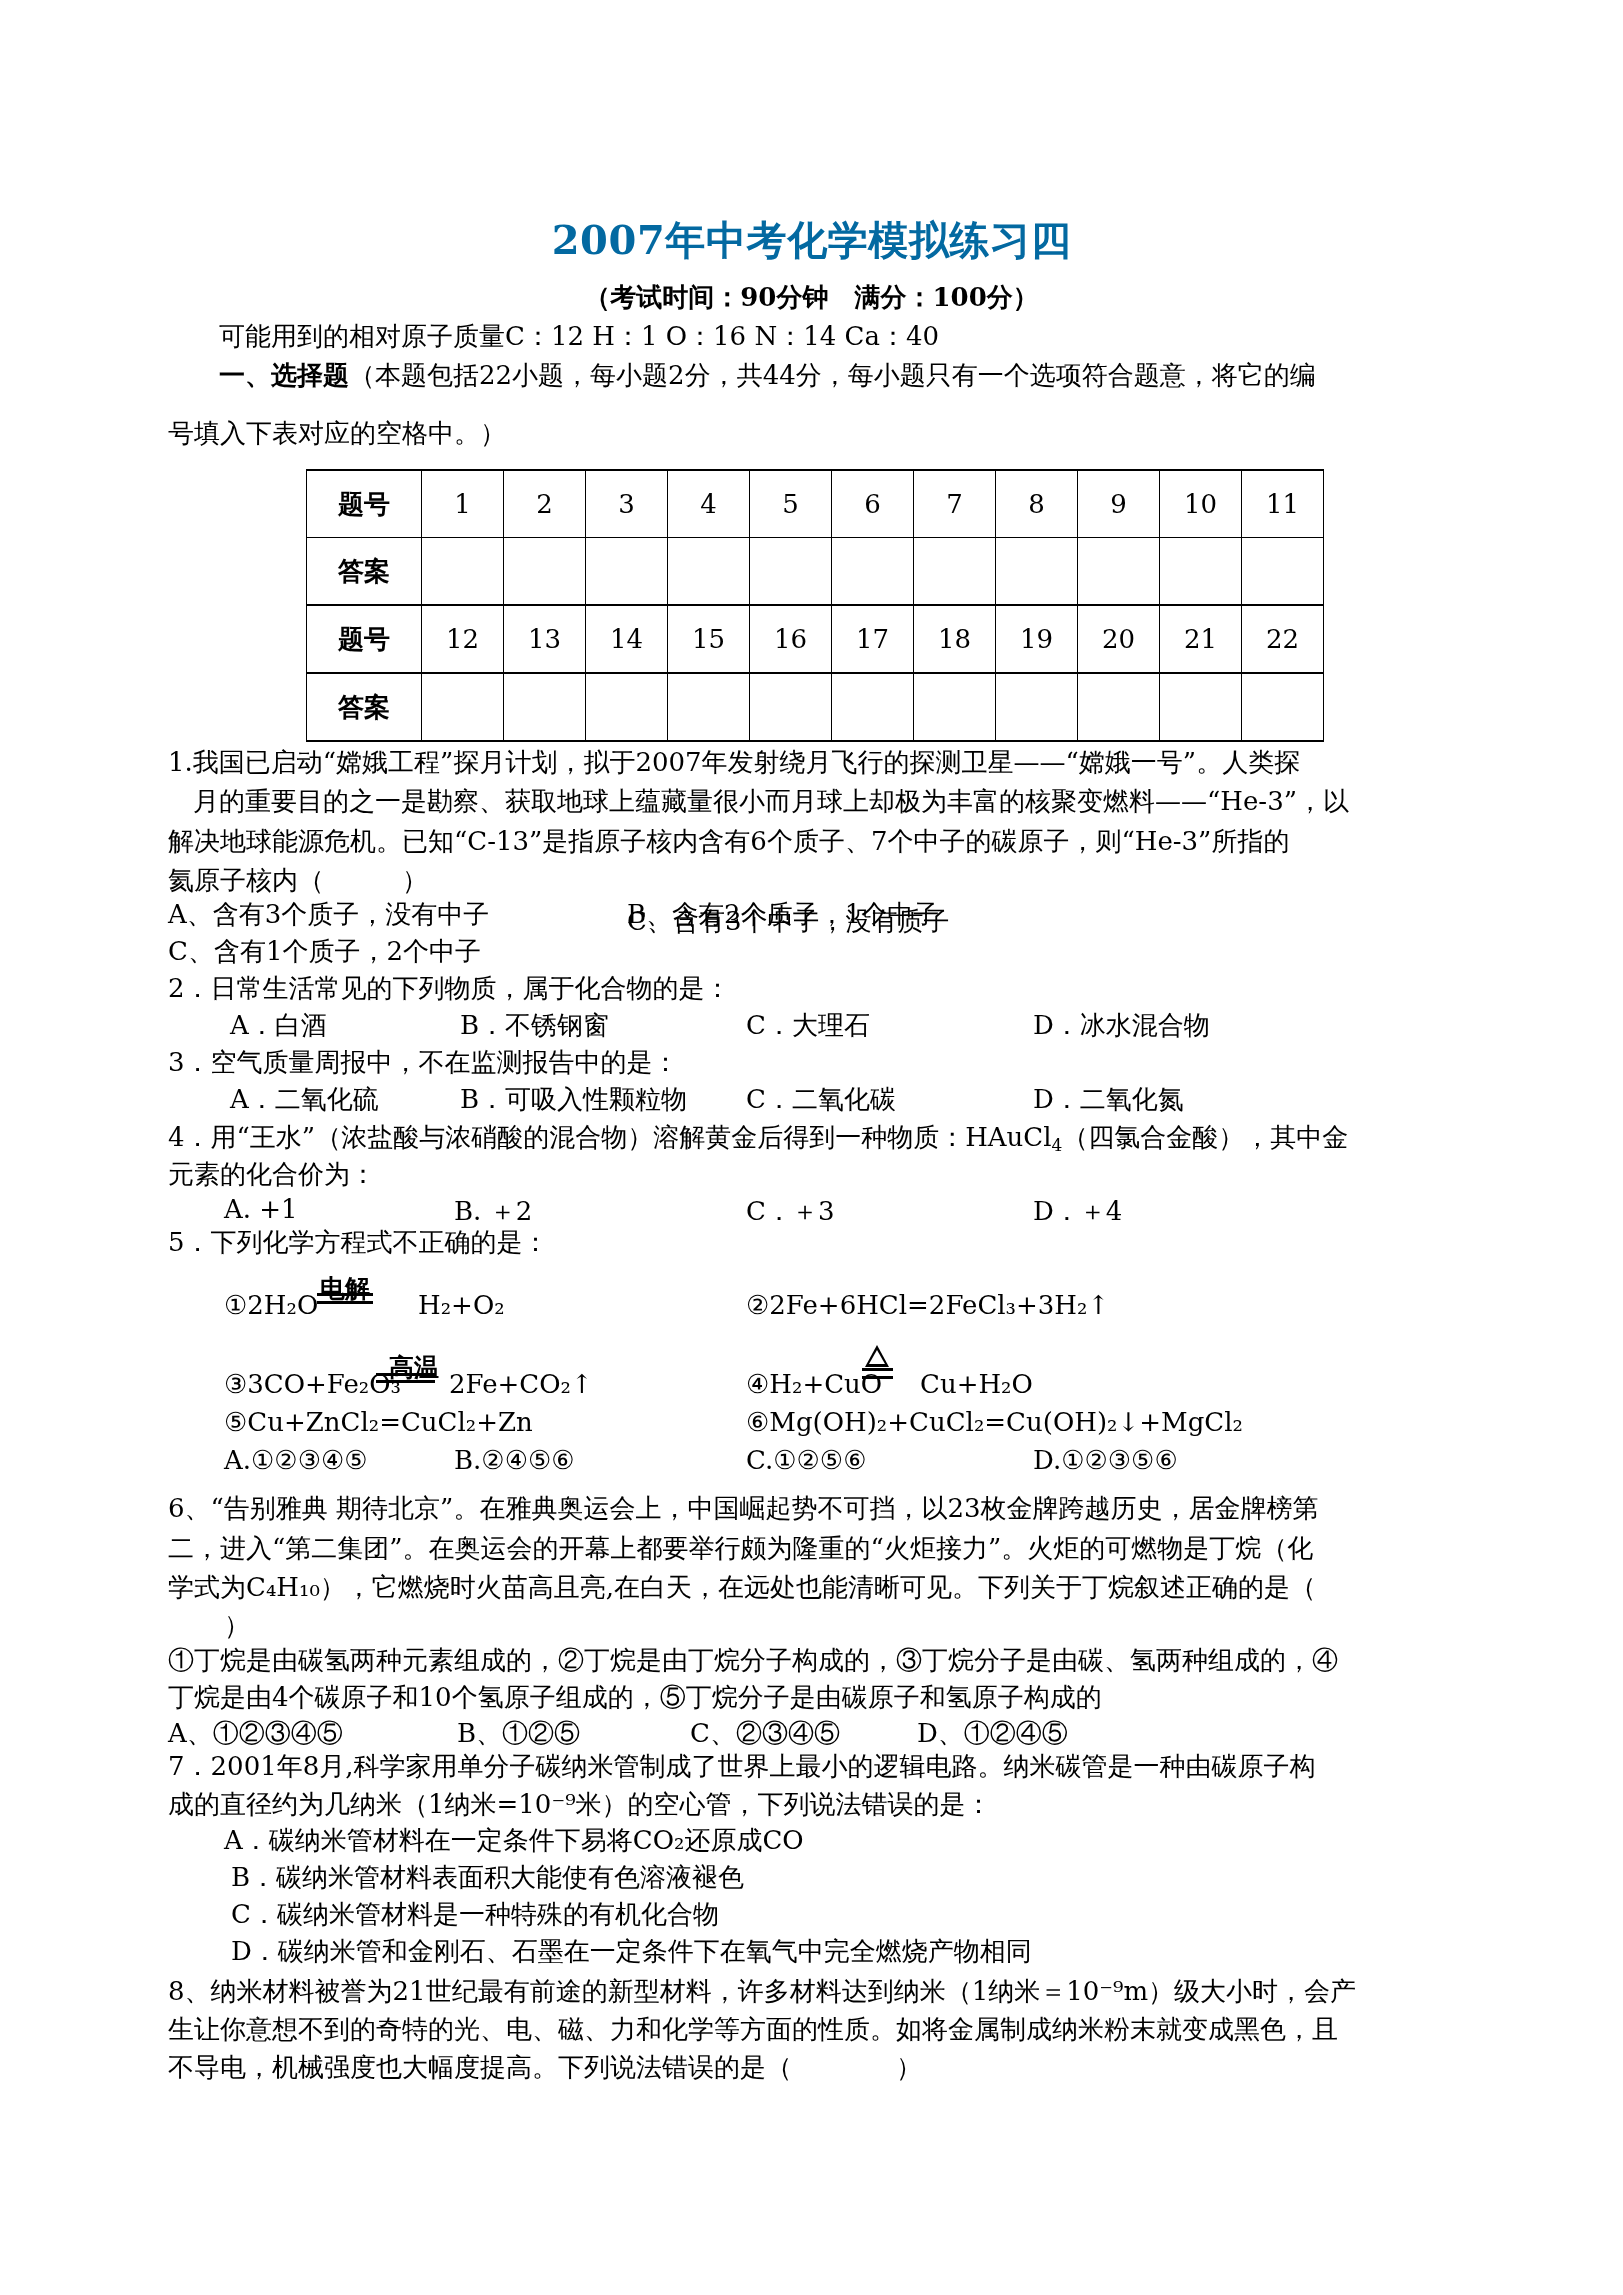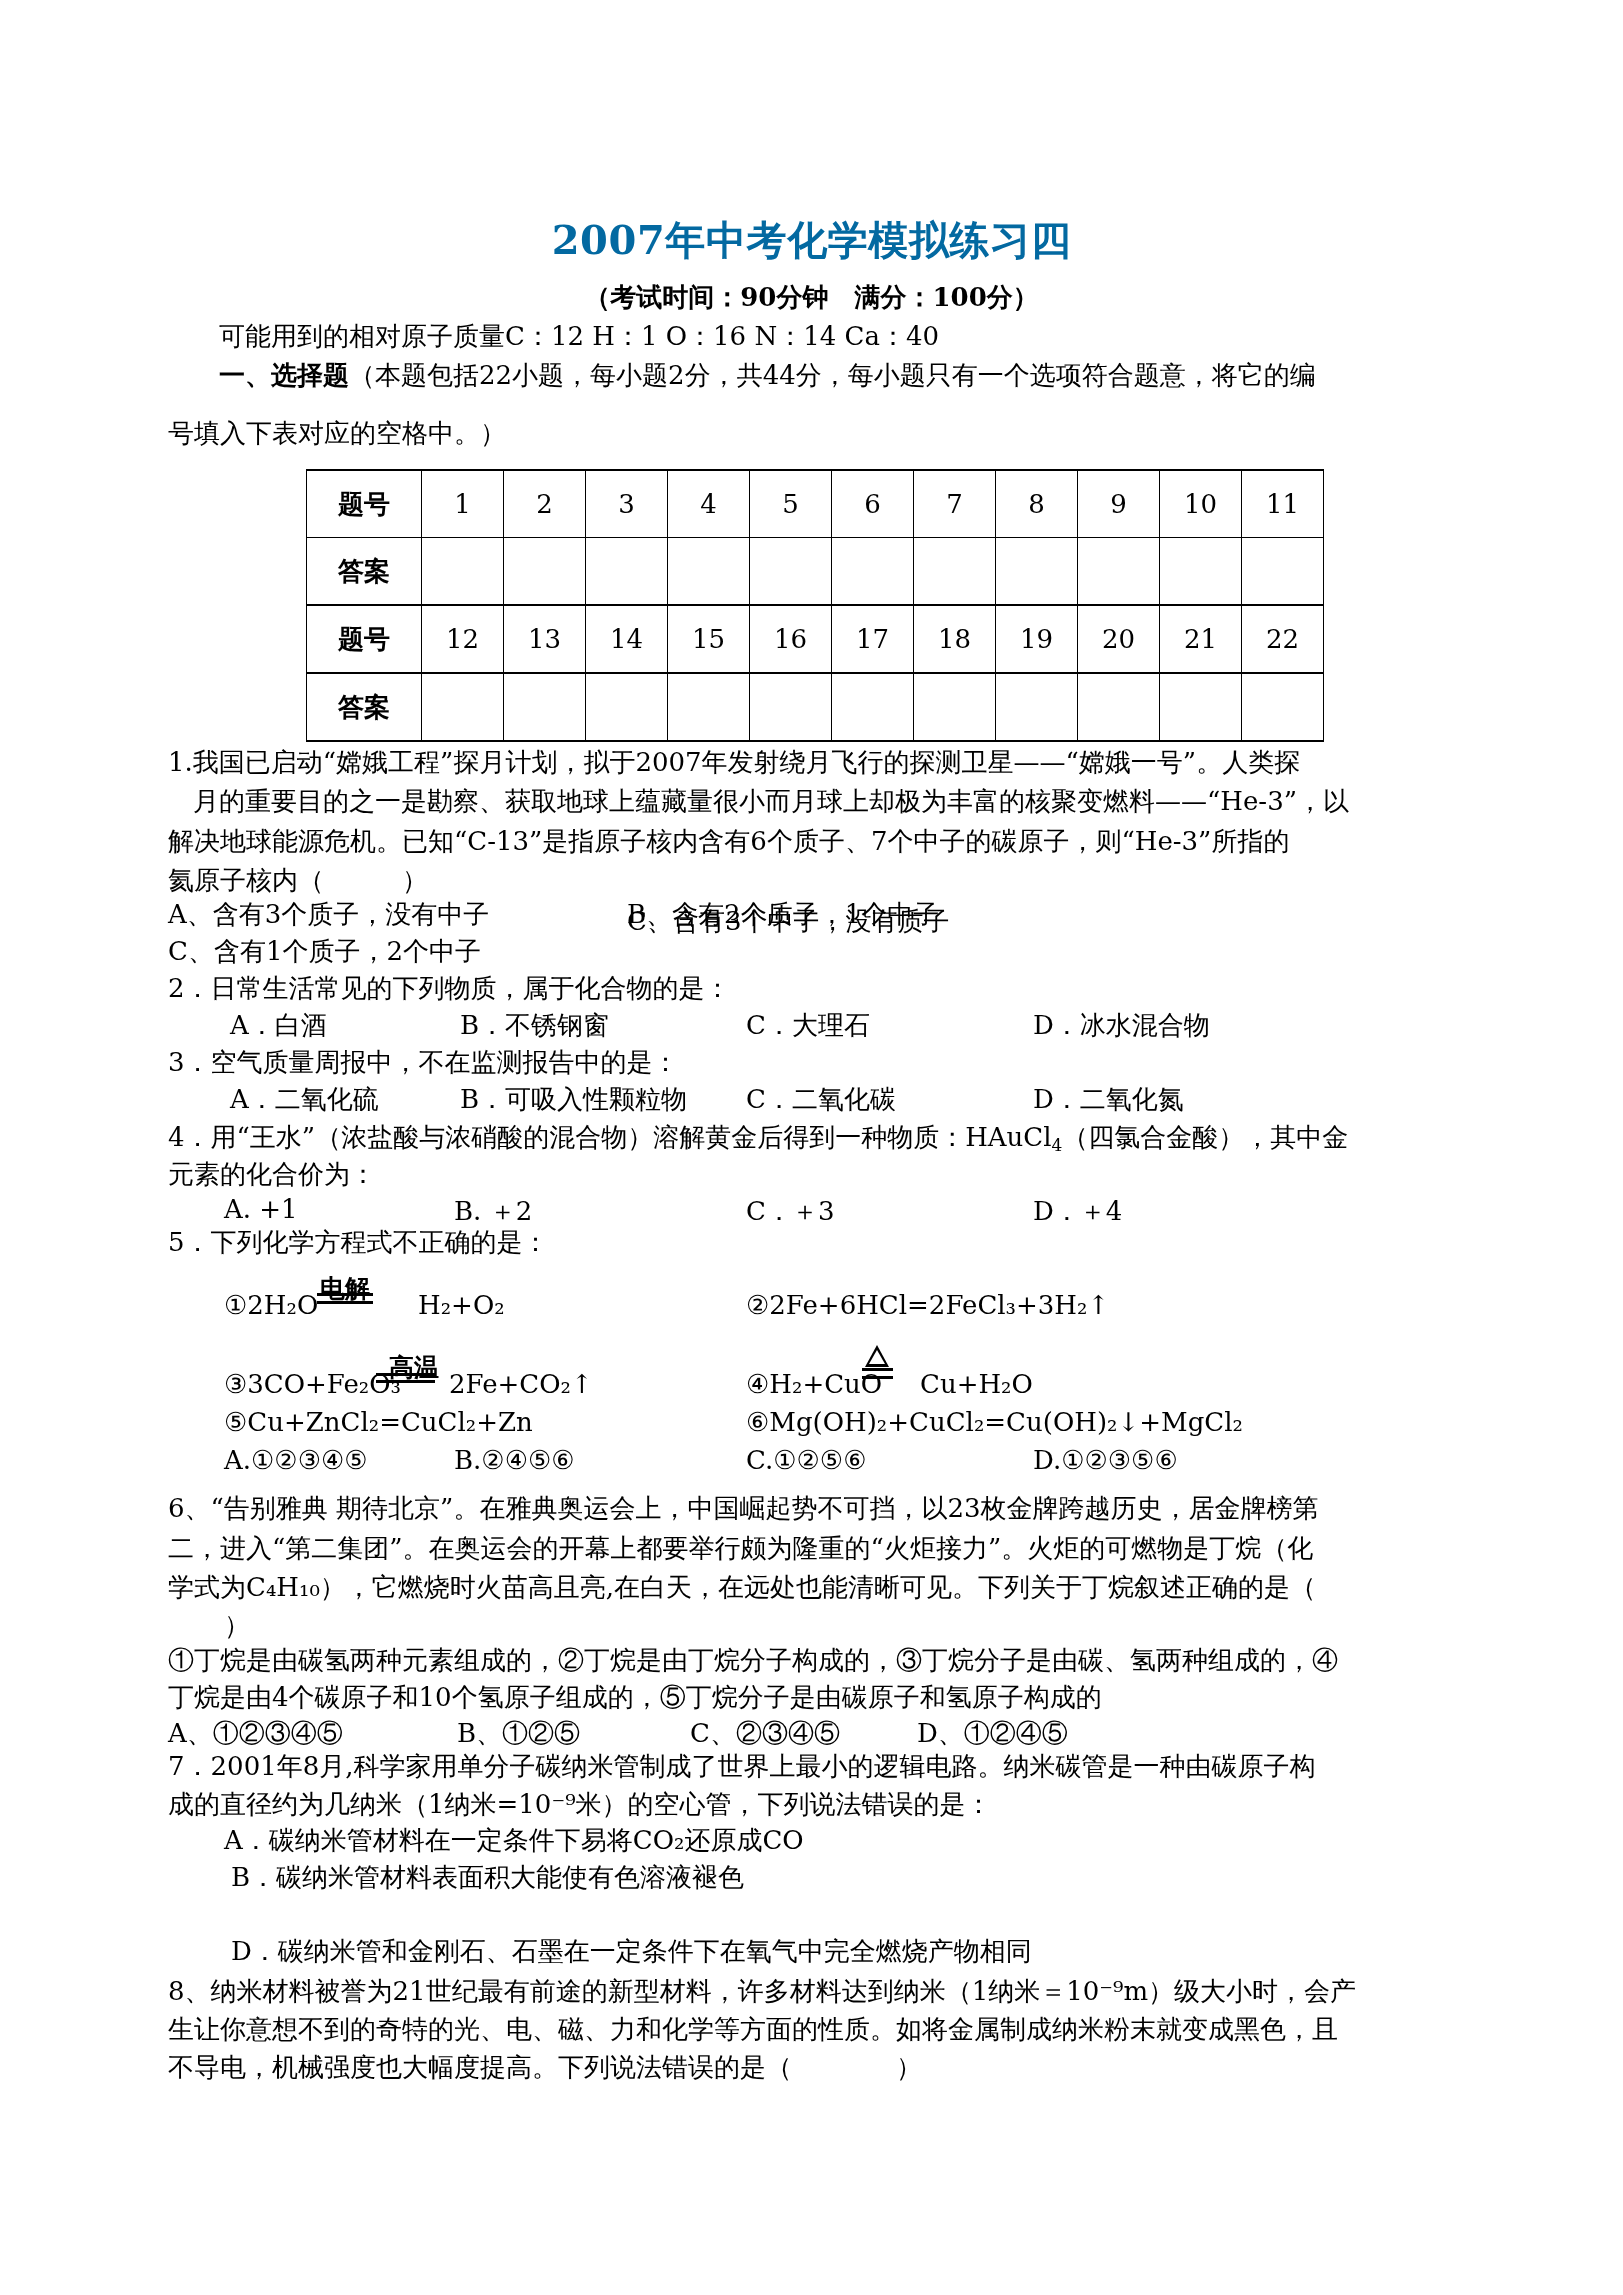--- a/index.html
+++ b/index.html
@@ -167,20 +167,21 @@
   <div class="line" style="top:1679px;">丁烷是由4个碳原子和10个氢原子组成的，⑤丁烷分子是由碳原子和氢原子构成的</div>
   <div class="opt" style="left:168px;top:1716px;">A、①②③④⑤</div>
   <div class="opt" style="left:457px;top:1716px;">B、①②⑤</div>
   <div class="opt" style="left:690px;top:1716px;">C、②③④⑤</div>
   <div class="opt" style="left:917px;top:1716px;">D、①②④⑤</div>
 
   <div class="line" style="top:1748px;">7．2001年8月,科学家用单分子碳纳米管制成了世界上最小的逻辑电路。纳米碳管是一种由碳原子构</div>
   <div class="line" style="top:1786px;">成的直径约为几纳米（1纳米=10⁻⁹米）的空心管，下列说法错误的是：</div>
   <div class="opt" style="left:224px;top:1823px;">A．碳纳米管材料在一定条件下易将CO₂还原成CO</div>
   <div class="opt" style="left:231px;top:1860px;">B．碳纳米管材料表面积大能使有色溶液褪色</div>
+  <div class="opt" style="left:231px;top:1897px;">C．碳纳米管材料是一种特殊的有机化合物</div>
   <div class="opt" style="left:231px;top:1934px;">D．碳纳米管和金刚石、石墨在一定条件下在氧气中完全燃烧产物相同</div>
 
   <div class="line" style="top:1973px;">8、纳米材料被誉为21世纪最有前途的新型材料，许多材料达到纳米（1纳米＝10⁻⁹m）级大小时，会产</div>
   <div class="line" style="top:2011px;">生让你意想不到的奇特的光、电、磁、力和化学等方面的性质。如将金属制成纳米粉末就变成黑色，且</div>
   <div class="line" style="top:2049px;">不导电，机械强度也大幅度提高。下列说法错误的是（　　　　）</div>
 
 </div>
 
 
 </body></html>

